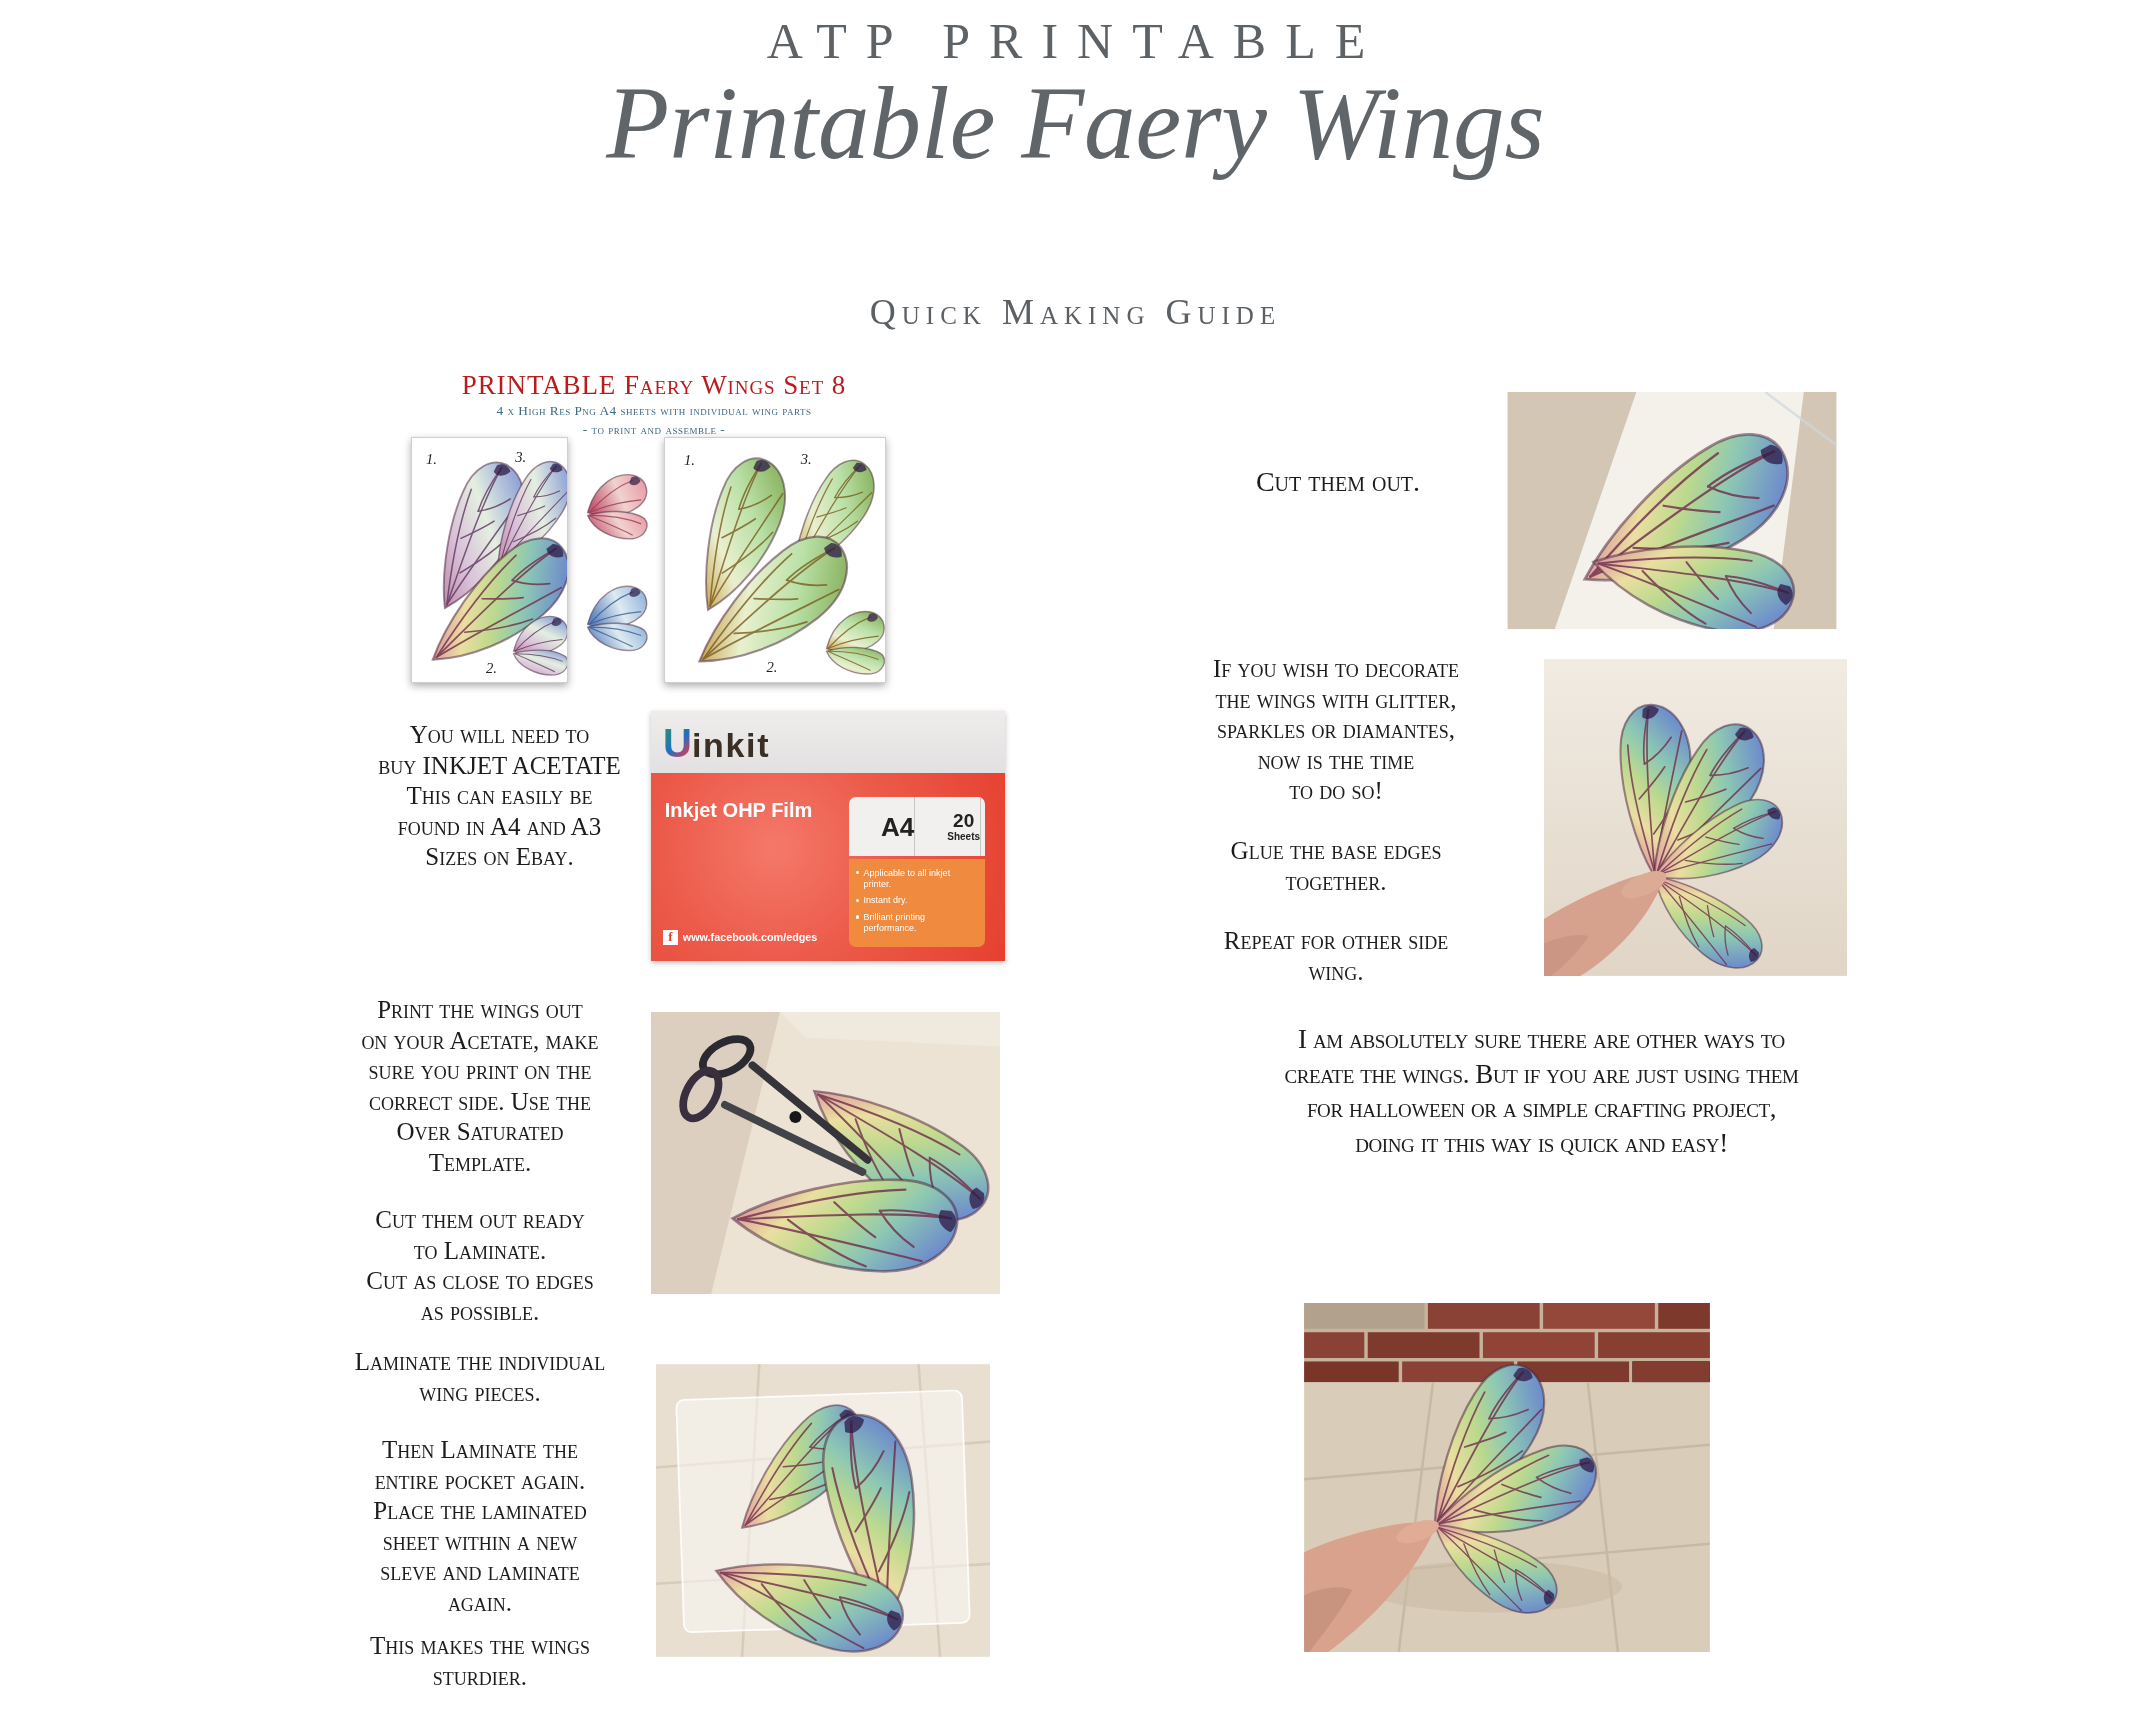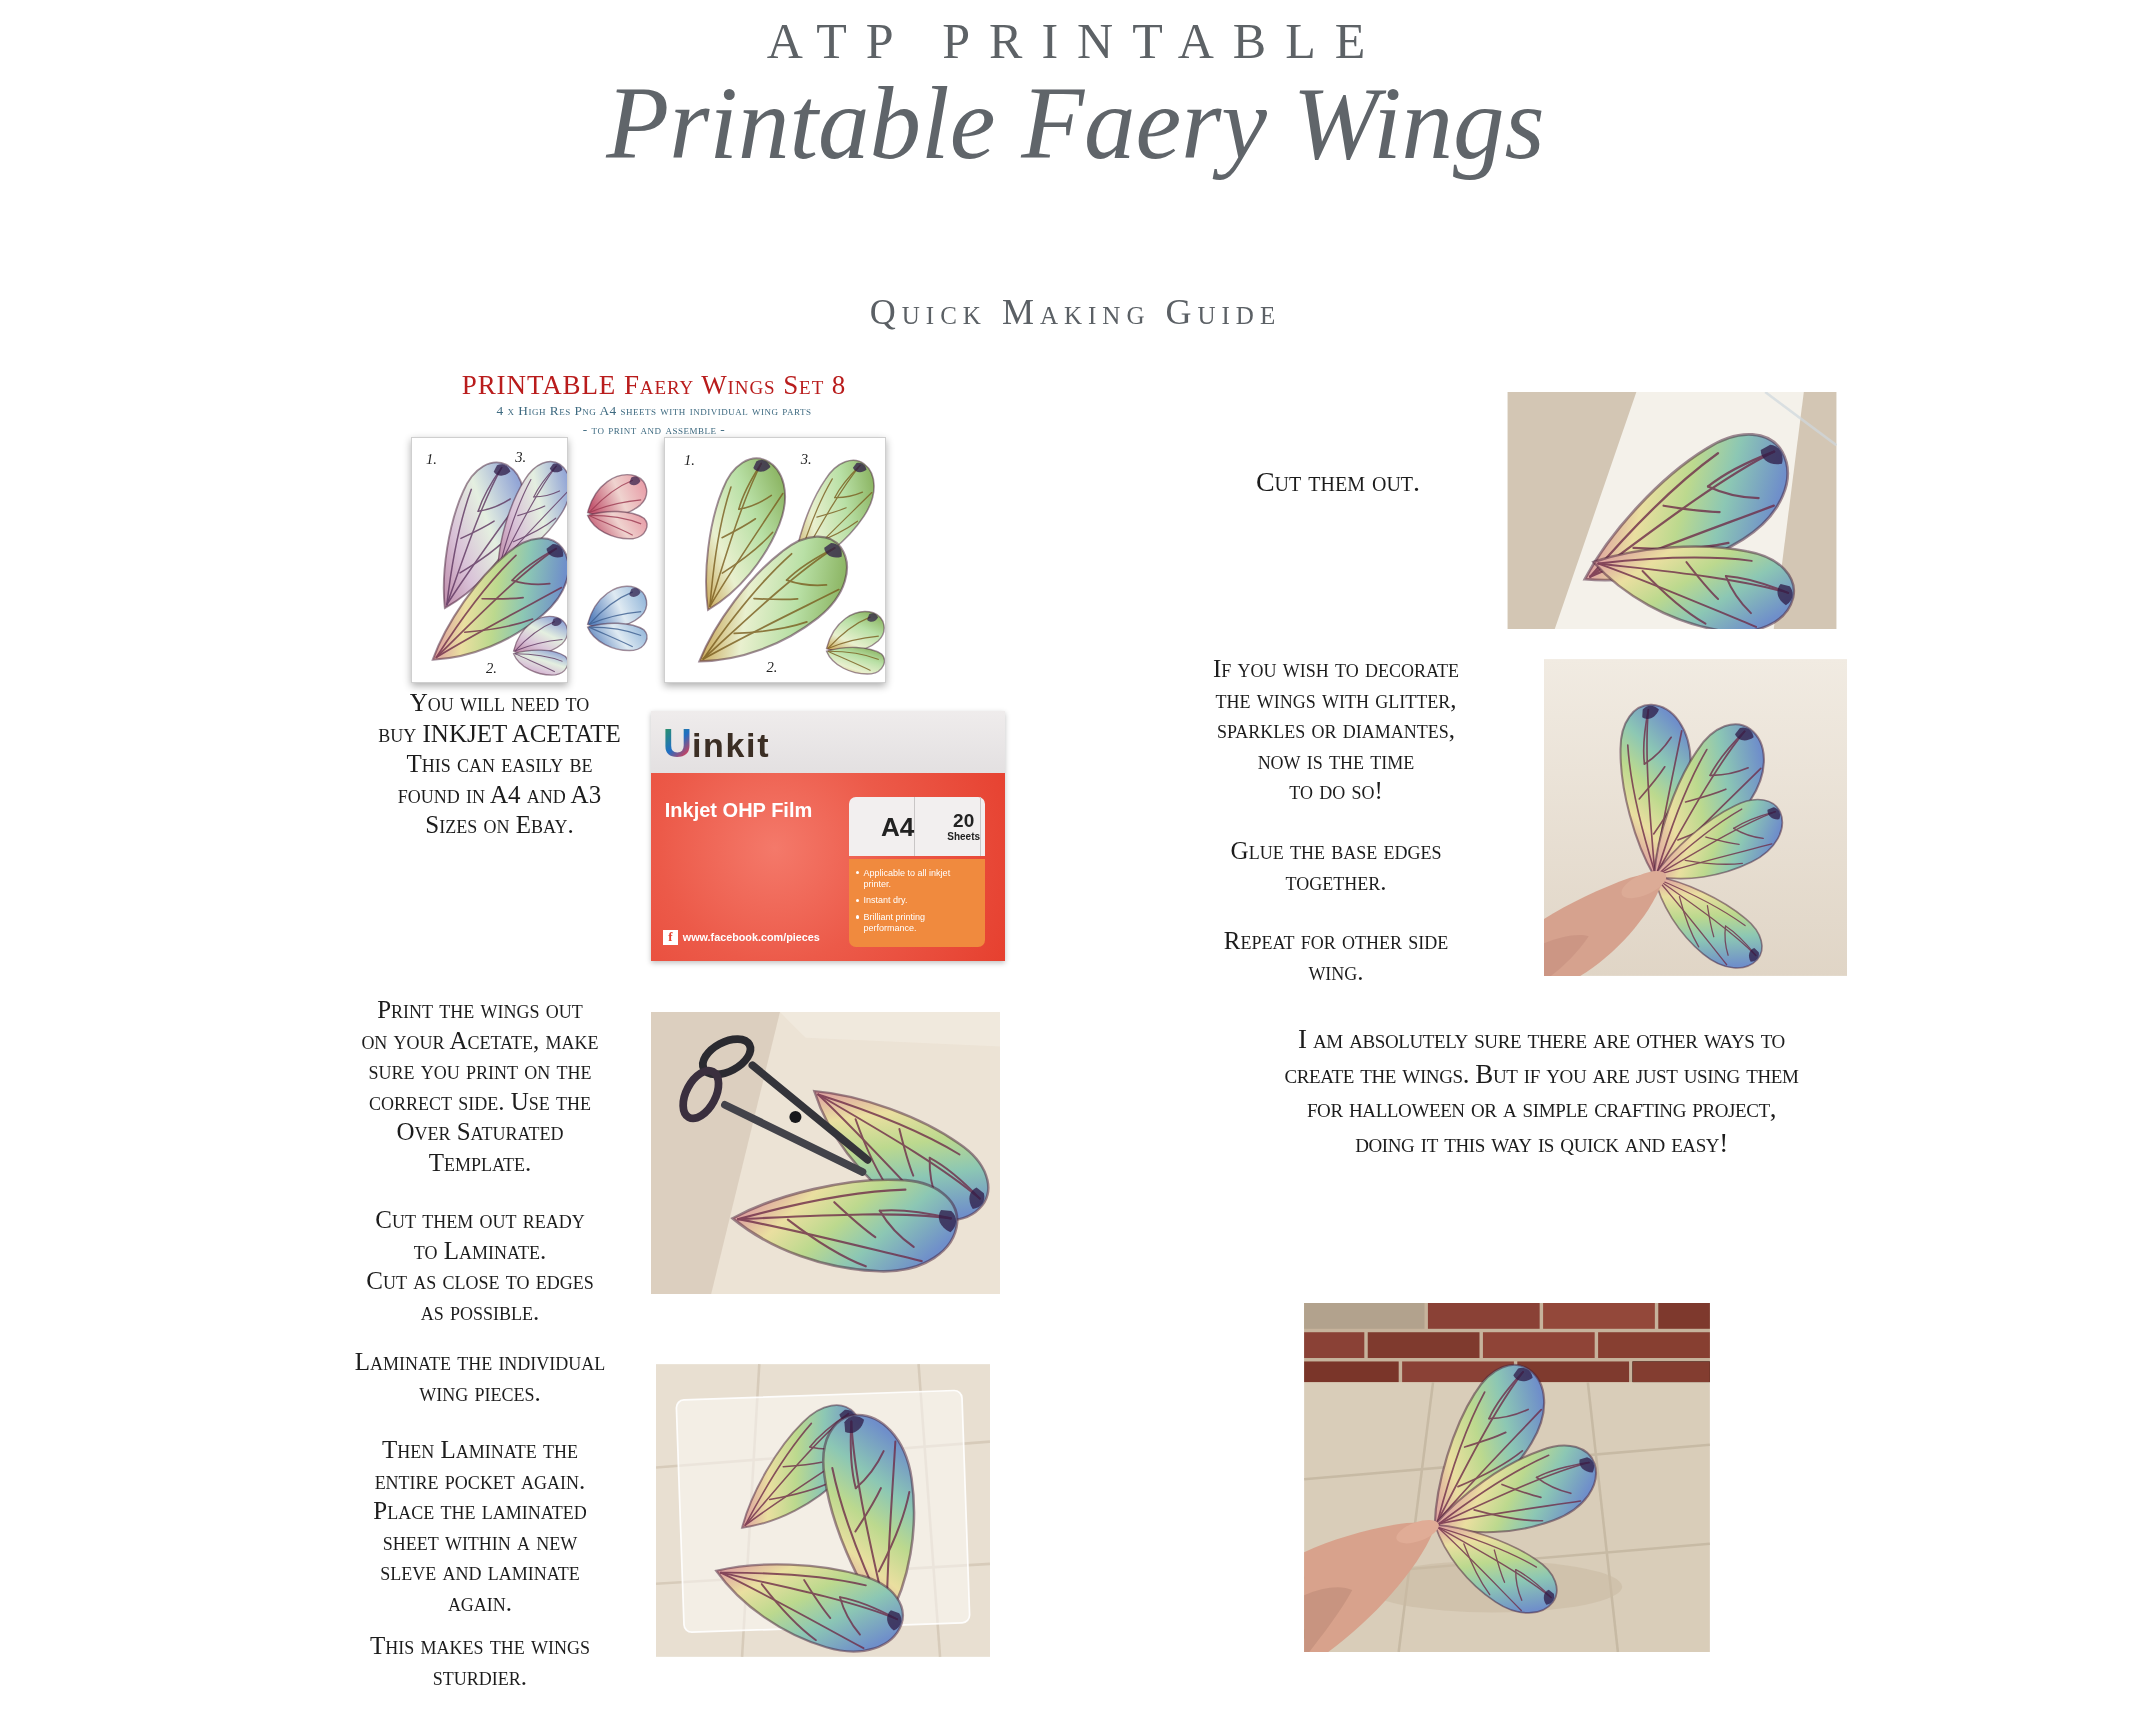--- a/index.html
+++ b/index.html
@@ -168,21 +168,21 @@
         <use href="#wingB" transform="translate(150,155) rotate(22) scale(0.6)" fill="url(#gGreenGold)" color="#7a5d1f"></use>
         <use href="#wingB" transform="translate(40,260) rotate(40) scale(0.85)" fill="url(#gGreenGold)" color="#7a5d1f"></use>
         <use href="#pairB" transform="translate(188,245) scale(0.8)" fill="url(#gGreenGold)" color="#7a5d1f"></use>
         <text x="22" y="32" font-size="17" font-style="italic" fill="#222">1.</text>
         <text x="158" y="30" font-size="17" font-style="italic" fill="#222">3.</text>
         <text x="118" y="272" font-size="17" font-style="italic" fill="#222">2.</text>
       </svg>
     </div>
   </div>
 
-  <div class="abs txt t29" style="left:331px;top:688px;width:337px;">You will need to
+  <div class="abs txt t29" style="left:331px;top:720px;width:337px;">You will need to
 buy INKJET ACETATE
 This can easily be
 found in A4 and A3
 Sizes on Ebay.</div>
 
   <div class="abs txt t29" style="left:303px;top:995px;width:354px;">Print the wings out
 on your Acetate, make
 sure you print on the
 correct side. Use the
 Over Saturated
@@ -230,21 +230,21 @@
         <span class="dot"></span>
         <span>Instant dry.</span>
       </div>
       <div class="feat">
         <span class="dot"></span>
         <span>Brilliant printing performance.</span>
       </div>
     </div>
     <div class="fbrow">
       <span class="fbicon">f</span>
-      <span class="fburl">www.facebook.com/pieces</span>
+      <span class="fburl">www.facebook.com/edges</span>
     </div>
   </div>
 
   <div class="abs photo" style="left:651px;top:1012px;width:349px;height:282px;">
     <svg width="349" height="282" viewBox="0 0 406 328">
       <rect width="406" height="328" fill="#ece3d5"></rect>
       <polygon points="0,0 150,0 70,328 0,328" fill="#d9cbbb" opacity="0.85"></polygon>
       <polygon points="150,0 406,0 406,40 180,30" fill="#f2ebdf" opacity="0.7"></polygon>
       <use href="#wingB" transform="translate(190,92) rotate(113) scale(0.95)" fill="url(#gRainbow)" color="#6f2d49"></use>
       <use href="#wingB" transform="translate(95,240) rotate(80) scale(1.05)" fill="url(#gRainbow)" color="#6f2d49"></use>

